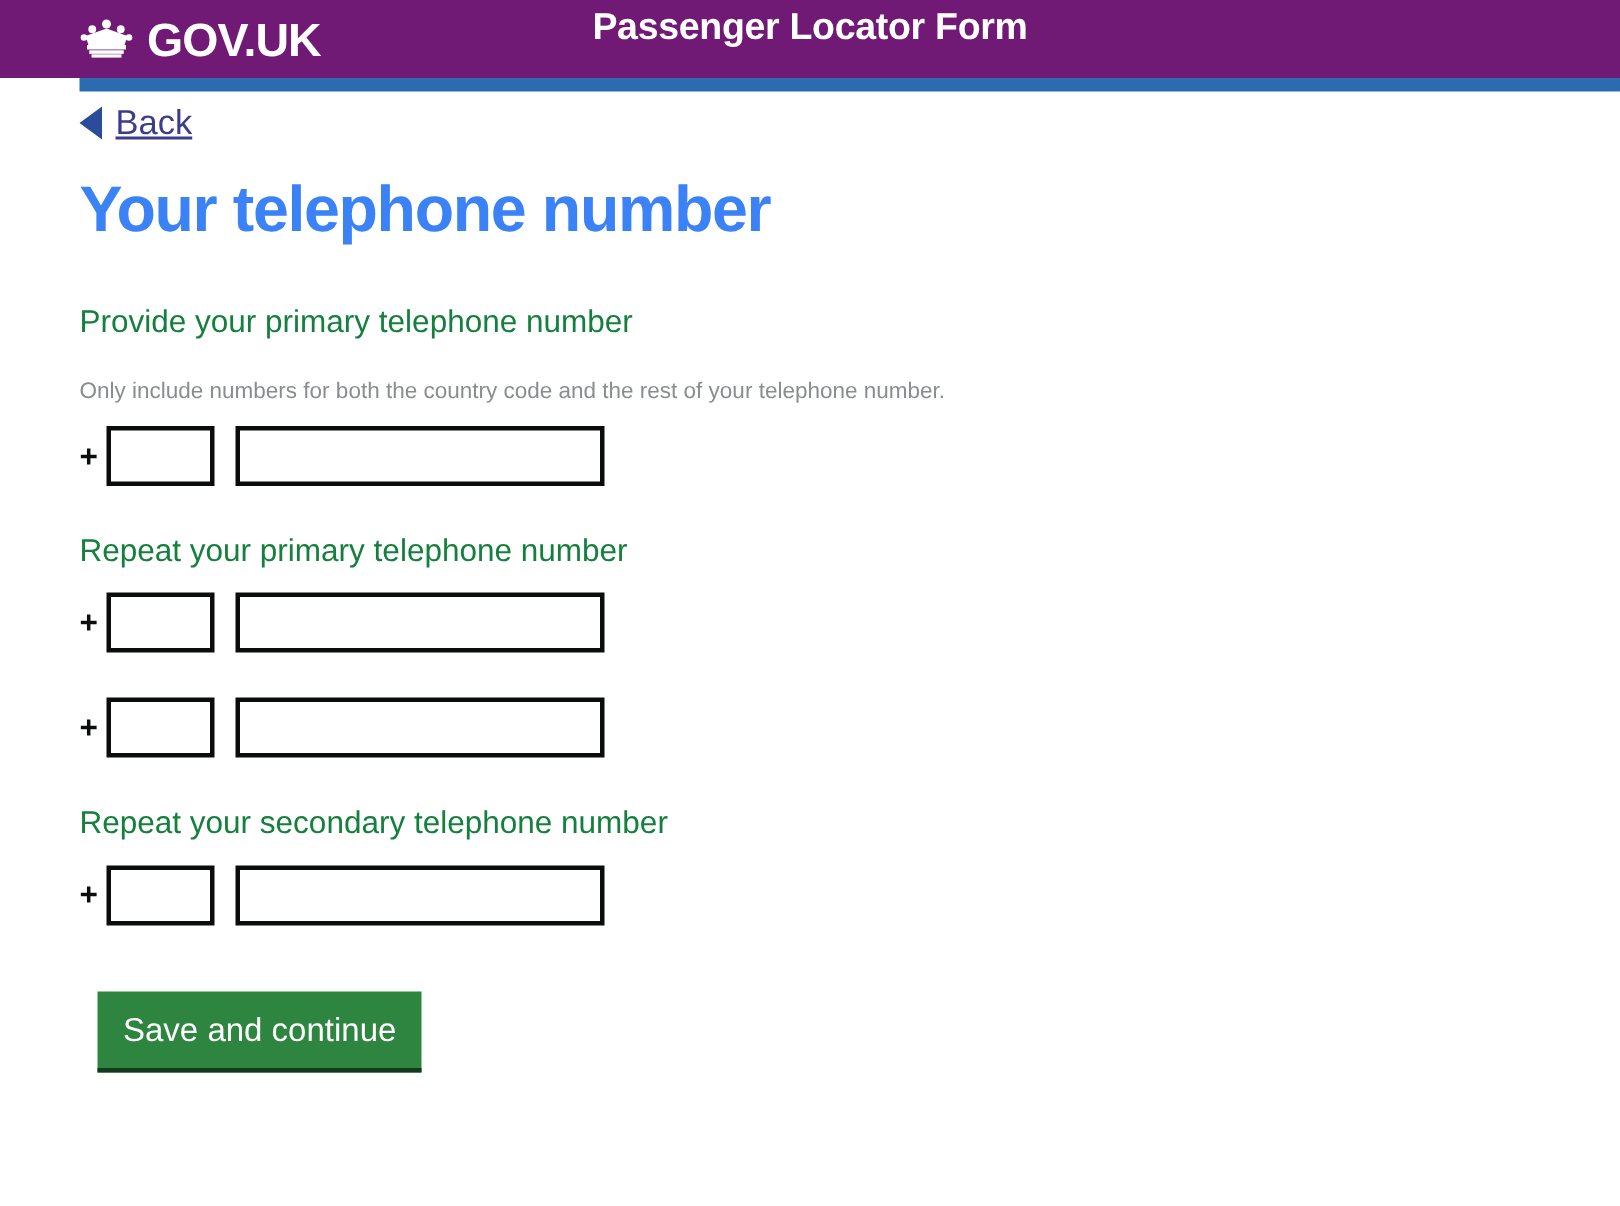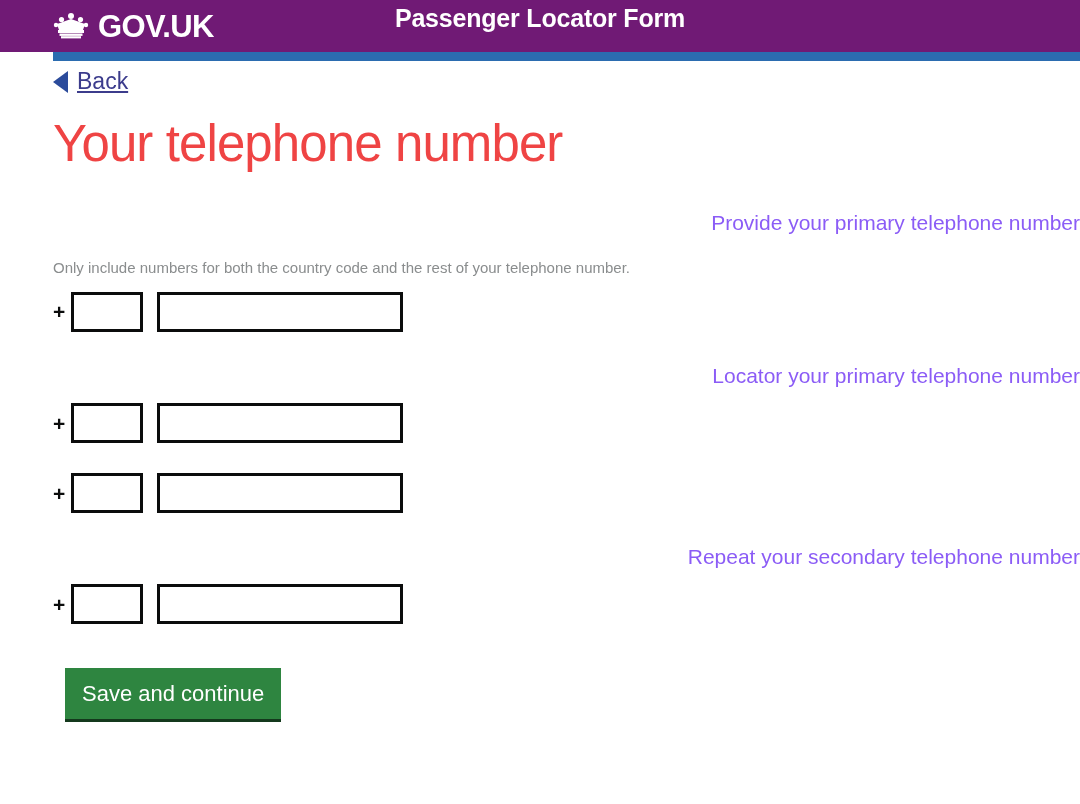--- a/index.html
+++ b/index.html
@@ -99,37 +99,36 @@
   .back-link {
     color: #3c3c8c;
     font-size: 23px;
     text-decoration: underline;
     text-underline-offset: 2px;
     line-height: 1;
     cursor: pointer;
   }
 
   h1.page-title {
-    font-size: 51px;
-    font-weight: 400;
+    font-size: 43px;
+    font-weight: 700;
     letter-spacing: -0.9px;
     margin: 19px 0 0 0;
     line-height: 1.09;
-    color: #ef4444;
+    color: #3b82f6;
   }
 
   .field-group { margin-top: 30px; }
   .field-group.first { margin-top: 38px; }
 
   .field-label {
     font-size: 21px;
     line-height: 1.3;
-    color: #8b5cf6;
-    display: block;
-    text-align: right;
+    color: #15803d;
+    display: block;
   }
   .field-hint {
     font-size: 15px;
     line-height: 1.3;
     color: #8a8d8e;
     display: block;
     margin-top: 22px;
   }
   .phone-row {
     display: flex;
@@ -221,21 +220,21 @@
     <span class="field-hint">Only include numbers for both the country code and the rest of your telephone number.</span>
     <div class="phone-row">
       <span class="plus-sign">+</span>
       <input class="gov-input code-input" type="text" value="" style="">
       <input class="gov-input number-input" type="text" value="" style="">
     </div>
   </div>
 
   
   <div class="field-group">
-    <label class="field-label">Locator your primary telephone number</label>
+    <label class="field-label">Repeat your primary telephone number</label>
     <div class="phone-row">
       <span class="plus-sign">+</span>
       <input class="gov-input code-input" type="text" value="" style="">
       <input class="gov-input number-input" type="text" value="" style="">
     </div>
   </div>
 
   
   <div class="field-group">
     <div class="phone-row">

